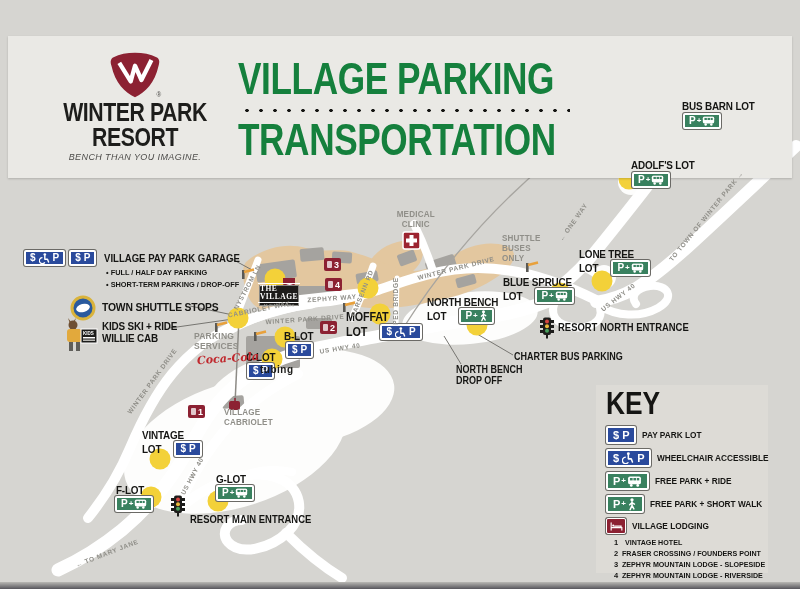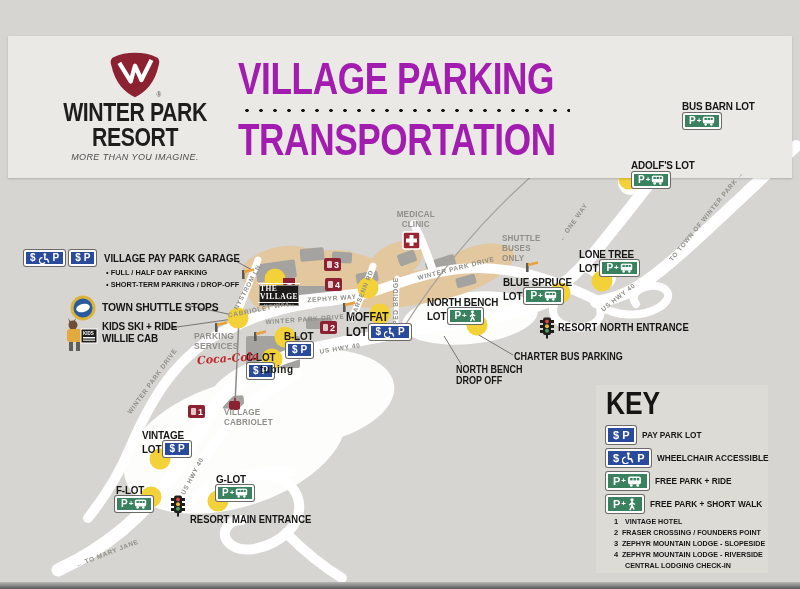--- a/index.html
+++ b/index.html
@@ -5,30 +5,30 @@
   html,body{margin:0;padding:0;}
   body{width:800px;height:589px;background:#d6d5d1;font-family:"Liberation Sans",sans-serif;overflow:hidden;}
   #stage{position:relative;width:800px;height:589px;background:#d6d5d1;}
   
   .header{position:absolute;left:8px;top:8px;width:784px;height:142px;background:#eae9e5;box-shadow:0 1px 2px rgba(0,0,0,.18);margin-top:28px;}
   .logo-block{position:absolute;left:36px;top:14px;width:182px;text-align:center;color:#1d1d1b;}
   .logo-shield{display:block;margin:0 auto;}
   .brand-top{font-size:25px;font-weight:900;letter-spacing:-.5px;transform:scaleX(.85);transform-origin:center;line-height:25px;}
   .brand-bottom{font-size:25px;font-weight:900;letter-spacing:-.5px;transform:scaleX(.85);transform-origin:center;line-height:24px;}
   .tagline{font-size:9px;font-style:italic;color:#4c4b49;letter-spacing:.4px;margin-top:3px;}
-  .title-block{position:absolute;left:230px;top:20px;width:360px;color:#a21caf;}
+  .title-block{position:absolute;left:230px;top:20px;width:360px;color:#15803d;}
   .title-line{font-size:44px;font-weight:900;letter-spacing:-.5px;white-space:nowrap;transform:scaleX(.8);transform-origin:left;line-height:46px;}
   .dotted{width:330px;height:5px;margin:6px 0 4px 2px;background-image:radial-gradient(circle,#151513 1.6px,transparent 1.9px);background-size:14px 5px;background-repeat:repeat-x;}
   
   .abs{position:absolute;white-space:nowrap;}
   .lot-label{font-size:11px;font-weight:900;color:#151513;letter-spacing:-.2px;transform:scaleX(.9);transform-origin:left;line-height:12px;}
   .ent-label{font-size:10.5px;font-weight:900;color:#151513;transform:scaleX(.9);transform-origin:left;}
   .gray-label{font-size:8.5px;font-weight:800;color:#908f89;letter-spacing:.2px;line-height:10px;transform:scaleX(.95);transform-origin:left;}
   .road-label{font-size:6.5px;font-weight:700;color:#8f8e88;letter-spacing:.7px;transform-origin:center;}
-  .row{display:flex;align-items:center;gap:0;}
+  .row{display:flex;align-items:center;gap:11px;}
   
   .badge{display:inline-flex;align-items:center;justify-content:center;gap:3px;background:#2a4a9c;color:#fff;
          border:2px solid #fff;box-shadow:0 0 0 1px #6b6a66;border-radius:2px;height:12px;padding:0 4px;
          font-weight:900;font-size:10px;line-height:12px;}
   .badge.green{background:#39815f;gap:1px;}
   .badge .plus{font-size:8px;font-weight:900;}
   .badge svg{display:block;}
   .badge.key-size{height:14px;font-size:11px;padding:0 5px;}
   .lodge-badge{display:inline-flex;align-items:center;justify-content:center;background:#8c2132;border:1px solid #fff;
          box-shadow:0 0 0 1px #6b6a66;border-radius:2px;width:18px;height:14px;}
@@ -207,21 +207,21 @@
 
   <div class="header">
     <div class="logo-block">
       <svg class="logo-shield" width="58" height="50" viewBox="0 0 72 70">
         <path d="M6,10 C22,2 50,2 66,10 C70,12 71,16 69,22 C64,46 50,60 36,66 C22,60 8,46 3,22 C1,16 2,12 6,10 Z" fill="#8c2132"></path>
         <path d="M14,18 L30,44 L36,22 L45,42 L59,14" stroke="#fff" stroke-width="6" fill="none" stroke-linejoin="round"></path>
         <text x="66" y="66" font-size="9" fill="#4c4b49">®</text>
       </svg>
       <div class="brand-top">WINTER PARK</div>
       <div class="brand-bottom">RESORT</div>
-      <div class="tagline">MORE THAN YOU IMAGINE.</div>
+      <div class="tagline">BENCH THAN YOU IMAGINE.</div>
     </div>
     <div class="title-block">
       <div class="title-line">VILLAGE PARKING</div>
       <div class="dotted"></div>
       <div class="title-line">TRANSPORTATION</div>
     </div>
   </div>
 
   <div class="abs row" style="left:24px;top:250px;gap:4px;">
     <span class="badge">
@@ -470,20 +470,28 @@
       <span class="badge green key-size">
         <span>P</span>
           <span class="plus">+</span>
         <svg width="10" height="13" viewBox="0 0 10 14">
             <use href="#i-walk"></use>
           </svg>
       </span>
       <span class="klabel">FREE PARK + SHORT WALK</span>
     </div>
 
+    <div class="key-item">
+      <span class="lodge-badge">
+        <svg width="13" height="9" viewBox="0 0 14 10">
+            <use href="#i-bed"></use>
+          </svg>
+      </span>
+      <span class="klabel">VILLAGE LODGING</span>
+    </div>
 
     <div class="lodging-list">
       <div class="lrow">
           <span class="lnum">1</span>
           <span class="ltext">VINTAGE HOTEL</span>
         </div>
       <div class="lrow">
           <span class="lnum">2</span>
           <span class="ltext">FRASER CROSSING / FOUNDERS POINT</span>
         </div>

